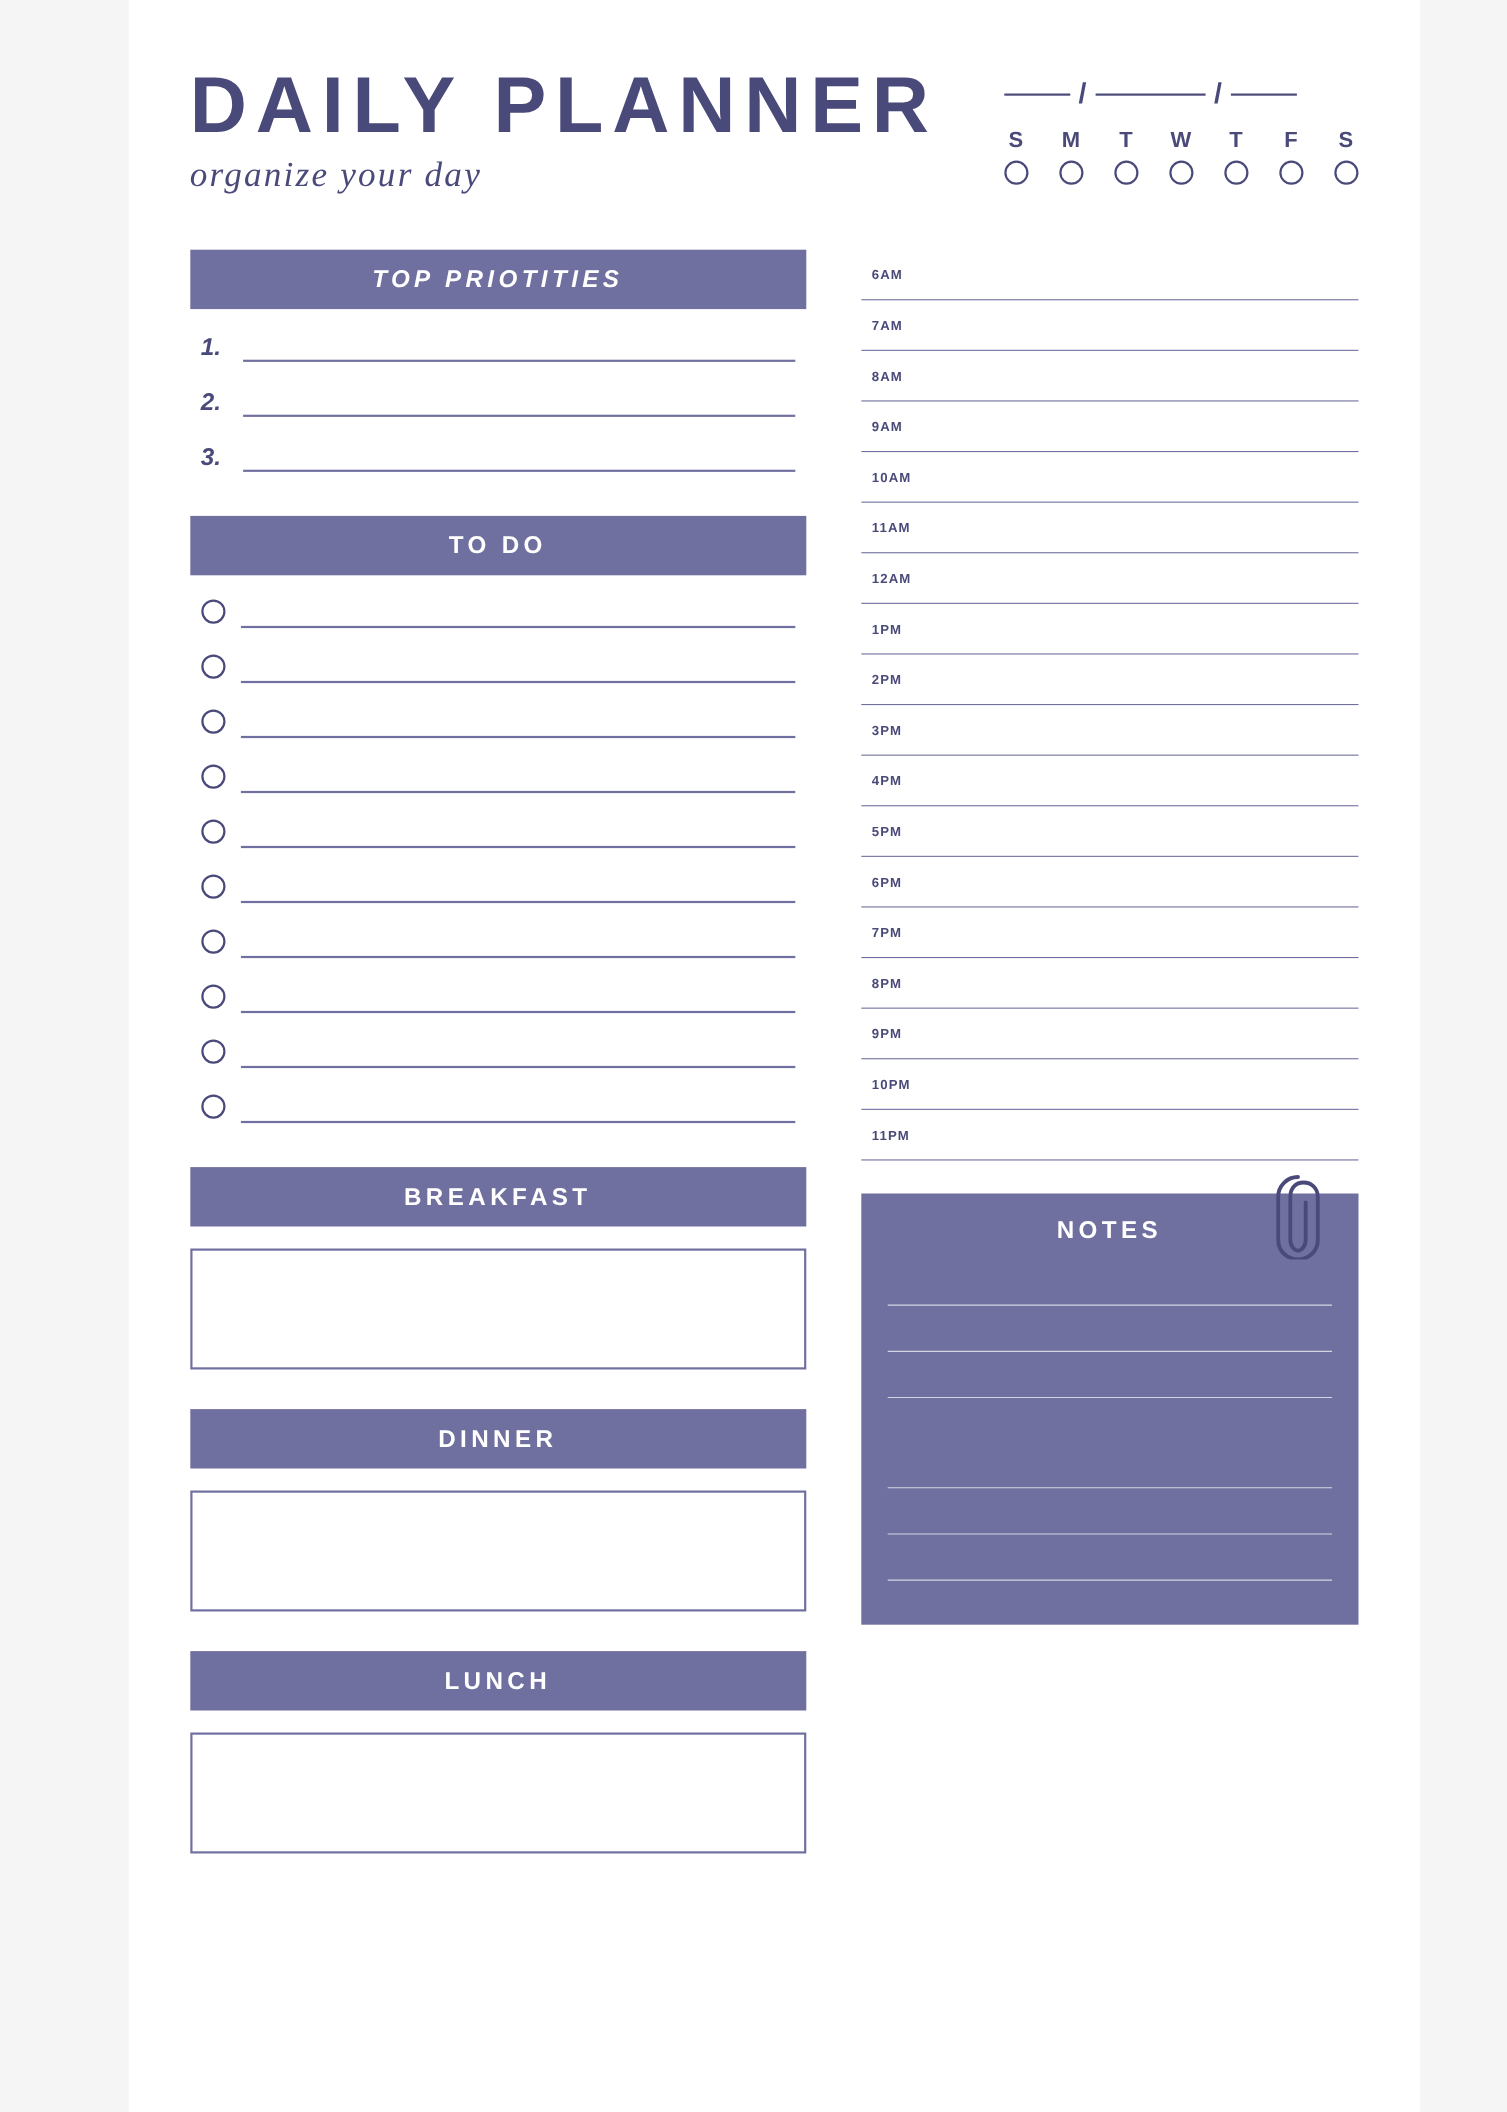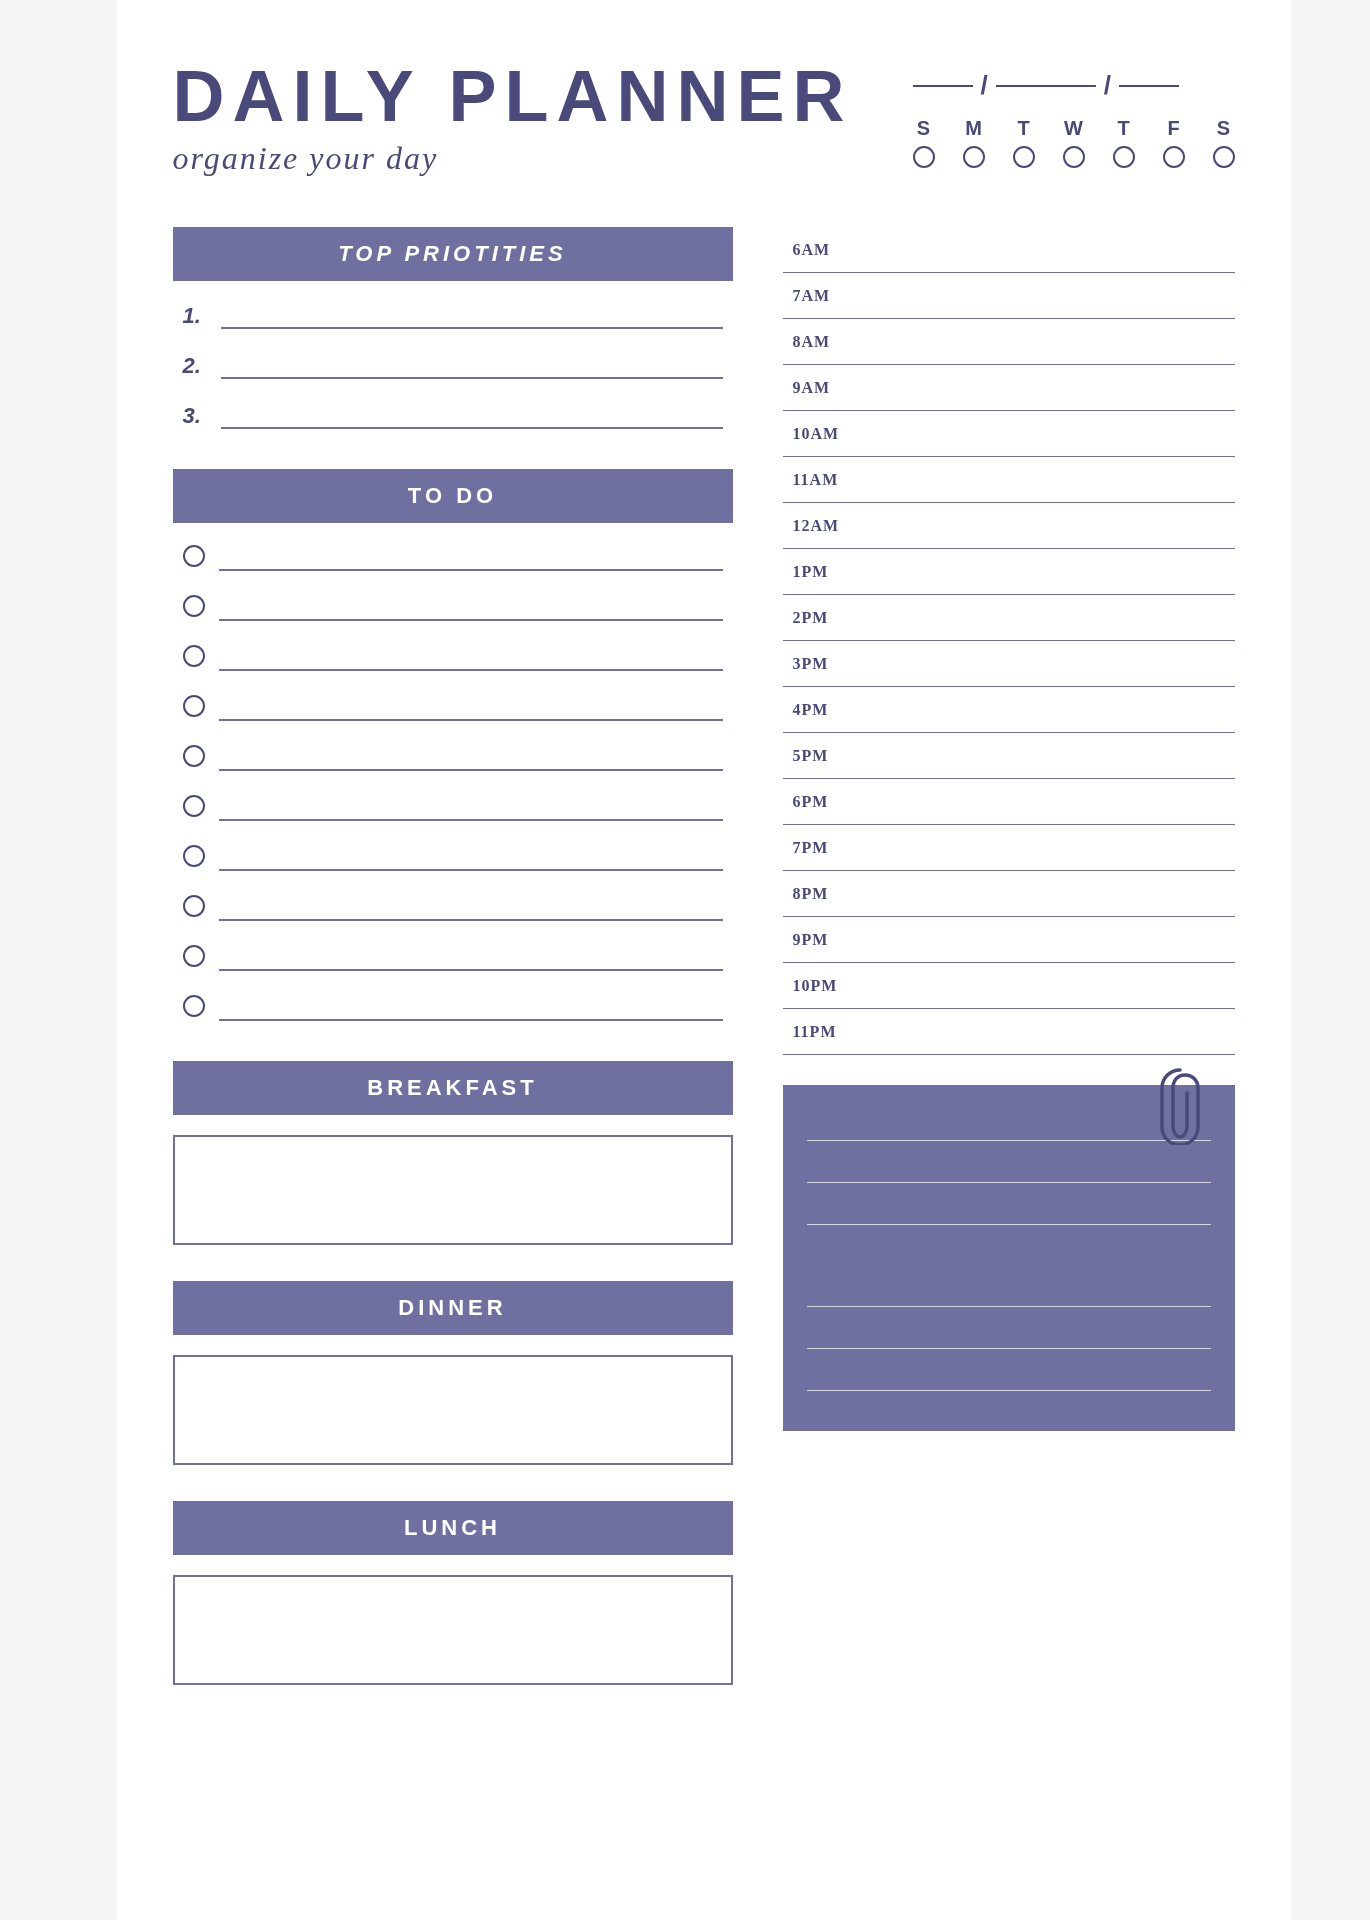--- a/index.html
+++ b/index.html
@@ -207,26 +207,25 @@
     .schedule-item {
       display: flex;
       align-items: center;
       gap: 20px;
       padding: 0 10px;
       border-bottom: 1.5px solid #7070a0;
       height: 46px;
     }
 
     .schedule-time {
-      font-size: 16px;
+      font-size: 12px;
       color: #4a4a7a;
       font-weight: bold;
       min-width: 70px;
       letter-spacing: 1px;
-      font-family: Liberation Serif, serif;
     }
 
     
     .notes-section {
       position: relative;
       background: #7070a0;
       padding: 20px 24px 24px;
     }
 
     .notes-header {
@@ -454,20 +453,21 @@
         <div class="schedule-item">
           <span class="schedule-time">11PM</span>
         </div>
       </div>
 
       <div class="notes-section">
 
         <svg class="paperclip" viewBox="0 0 50 80" fill="none" xmlns="http://www.w3.org/2000/svg">
           <path d="M25 5 C15 5, 7 13, 7 23 L7 62 C7 74, 17 80, 25 80 C33 80, 43 74, 43 62 L43 23 C43 15, 37 10, 30 10 C23 10, 18 15, 18 23 L18 62 C18 68, 22 72, 25 72 C28 72, 32 68, 32 62 L32 28" stroke="#4a4a7a" stroke-width="3.5" stroke-linecap="round" fill="none"></path>
         </svg>
+        <div class="notes-header">NOTES</div>
         <div class="notes-lines-group">
           <div class="note-line"></div>
           <div class="note-line"></div>
           <div class="note-line"></div>
         </div>
         <div class="note-line-gap"></div>
         <div class="notes-lines-group notes-lines-group-2">
           <div class="note-line"></div>
           <div class="note-line"></div>
           <div class="note-line"></div>

